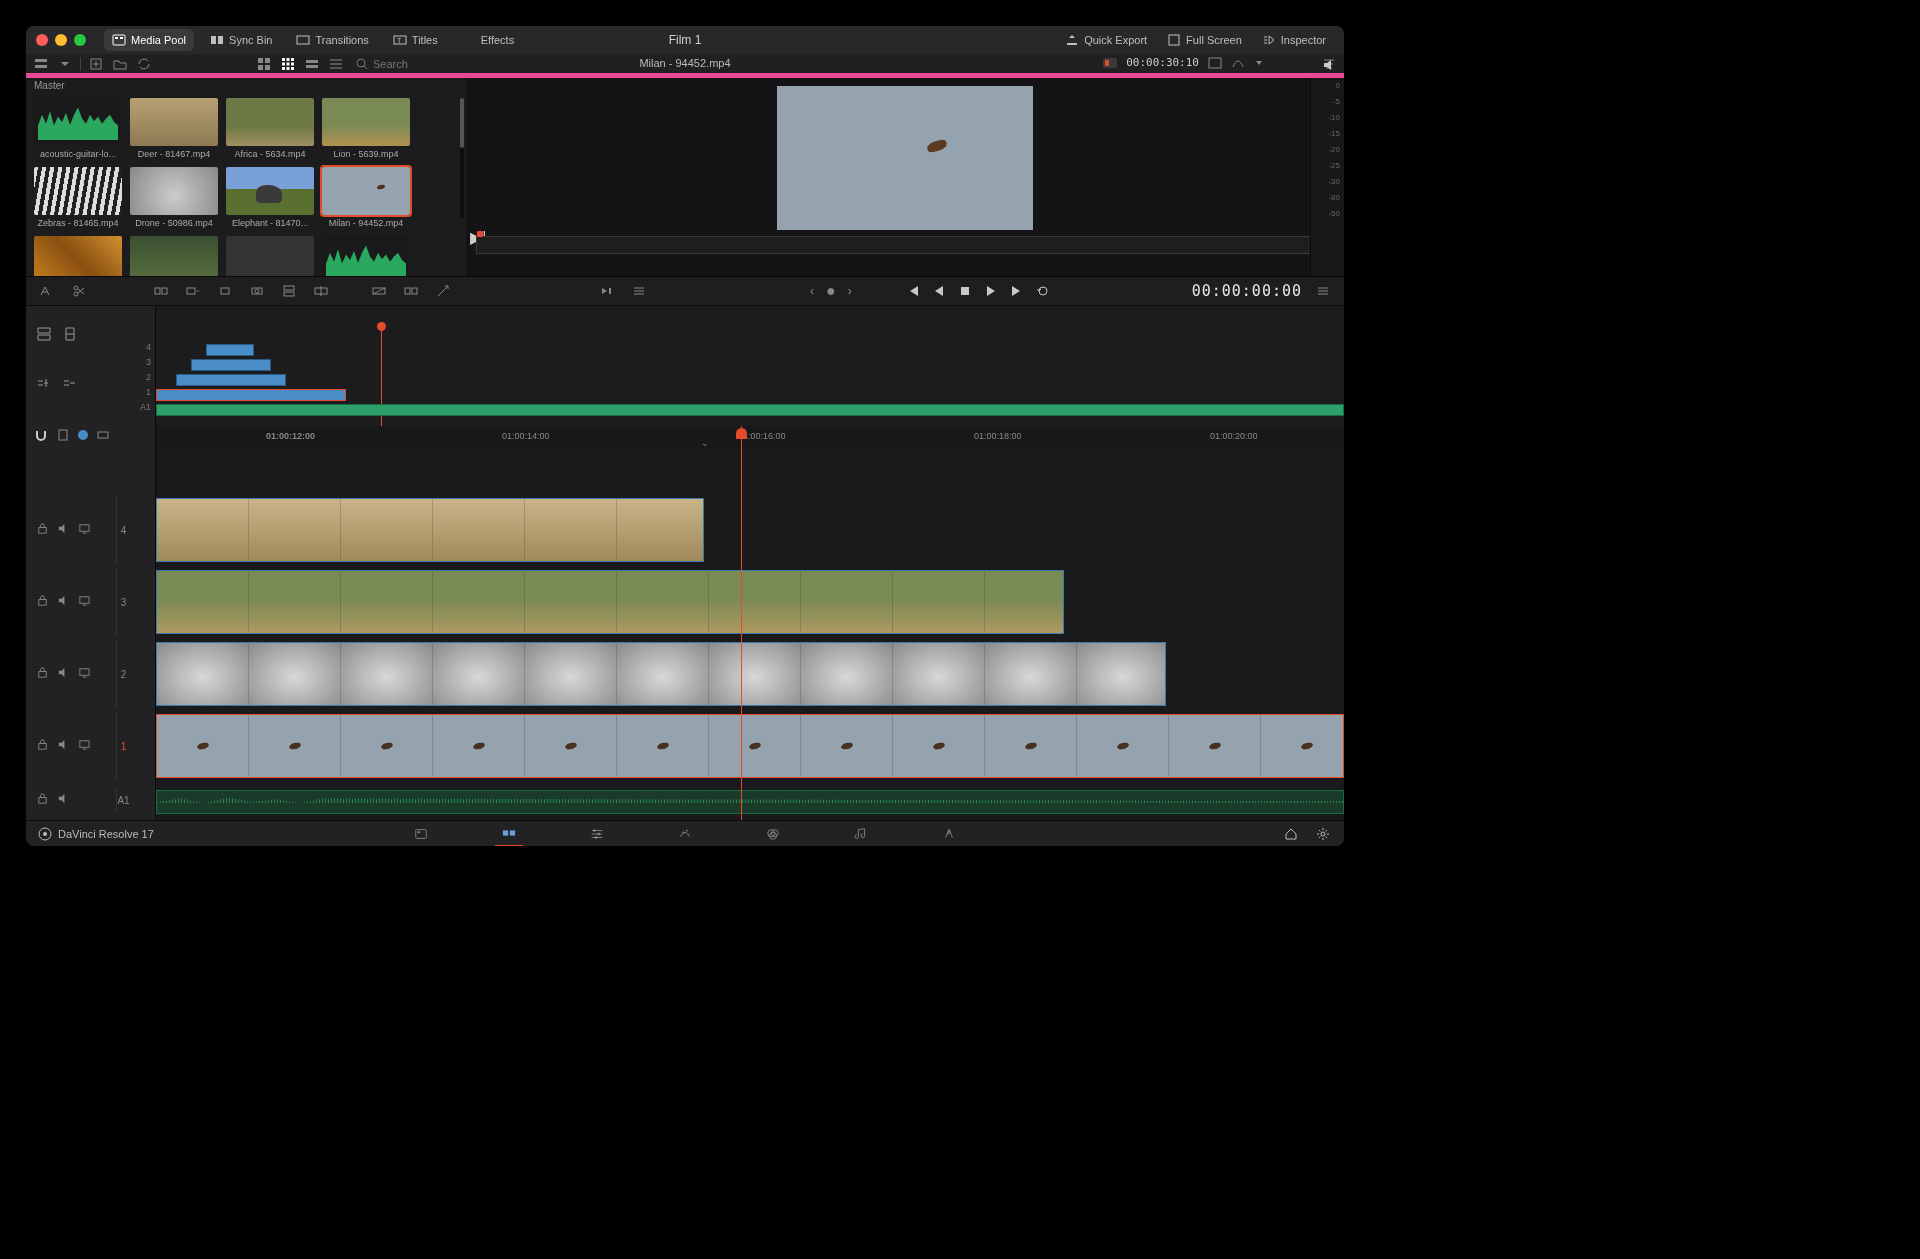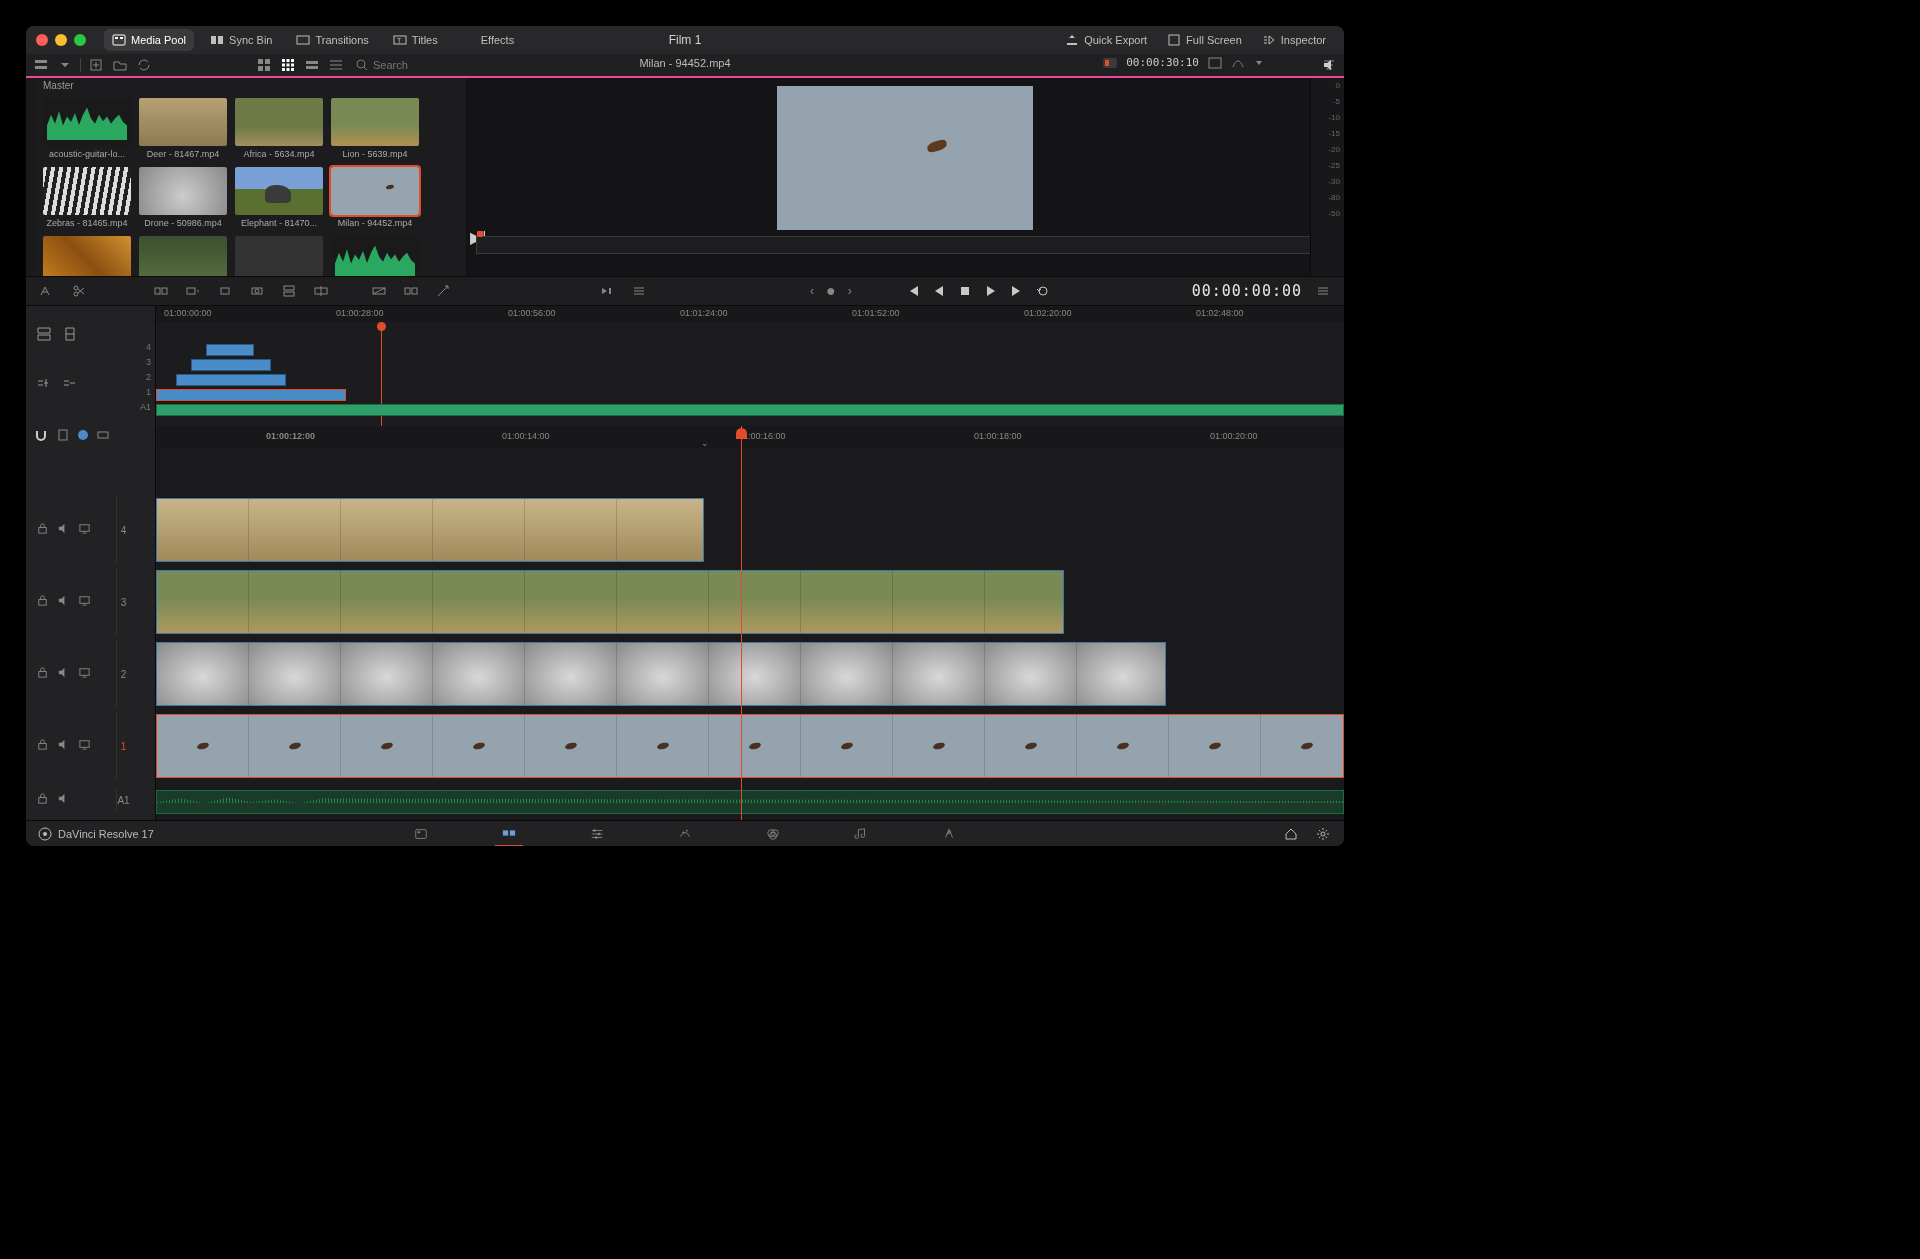--- a/index.html
+++ b/index.html
@@ -10,29 +10,29 @@
   .traffic { display:flex; gap:7px; margin-right:10px;}
   .dot { width:12px; height:12px; border-radius:50%; }
   .dot.red{background:#ff5f57;} .dot.yel{background:#febc2e;} .dot.grn{background:#28c840;}
   .tb-btn { display:flex; align-items:center; gap:5px; color:#bfbfbf; font-size:11px; padding:4px 8px; border-radius:6px; cursor:pointer; }
   .tb-btn svg{width:14px;height:14px;fill:#bfbfbf;}
   .tb-btn.active{background:#3a3a3c;color:#fff;}
   .tb-btn.active svg{fill:#fff;}
   .title-center{position:absolute;left:50%;transform:translateX(-50%);color:#d0d0d0;font-size:12px;}
   .tb-right{margin-left:auto;display:flex;gap:4px;}
   
-  .toolbar2{height:24px;background:#202022;display:flex;align-items:center;padding:0 6px;gap:6px;border-bottom:2px solid #ec4899;}
+  .toolbar2{height:24px;background:#202022;display:flex;align-items:center;padding:0 6px;gap:6px;border-bottom:5px solid #ec4899;}
   .mini-icon{width:18px;height:16px;display:flex;align-items:center;justify-content:center;color:#888;cursor:pointer;}
   .mini-icon svg{width:14px;height:14px;fill:#888;}
   .mini-icon.active svg{fill:#fff;}
   .search-box{flex:0 0 90px;display:flex;align-items:center;gap:4px;color:#777;font-size:11px;margin-left:4px;}
   .viewer-title{position:absolute;left:50%;transform:translateX(-50%);color:#bbb;font-size:11px;top:31px;width:420px;text-align:center;}
   .tc-top{position:absolute;right:80px;top:30px;color:#ccc;font-size:11px;display:flex;align-items:center;gap:9px;}
   
-  .mediapool{position:absolute;left:9px;top:52px;width:440px;height:198px;background:#1c1c1e;}
+  .mediapool{position:absolute;left:0;top:52px;width:440px;height:198px;background:#1c1c1e;}
   .mp-hdr{height:16px;padding:2px 8px;color:#999;font-size:10px;}
   .mp-grid{display:flex;flex-wrap:wrap;gap:8px;padding:4px 8px 8px 8px;overflow:hidden;}
   .clip{width:88px;}
   .thumb{width:88px;height:48px;border-radius:2px;background:#333;position:relative;overflow:hidden;}
   .thumb.sel{outline:2px solid #e24c2b;}
   .clip-lbl{color:#aaa;font-size:9px;text-align:center;margin-top:3px;white-space:nowrap;overflow:hidden;text-overflow:ellipsis;}
   .mp-scroll{position:absolute;right:2px;top:20px;width:4px;height:120px;background:#0e0e0e;border-radius:2px;}
   .mp-scroll::after{content:'';position:absolute;top:0;width:4px;height:50px;background:#555;border-radius:2px;}
   
   .wav{background:#1a1a1a;}
@@ -484,29 +484,20 @@
           </svg>
       </div>
       <div id="upper-lbls">
           <div class="trk-row-lbl" style="top: 36px;">4</div>
           <div class="trk-row-lbl" style="top: 51px;">3</div>
           <div class="trk-row-lbl" style="top: 66px;">2</div>
           <div class="trk-row-lbl" style="top: 81px;">1</div>
           <div class="trk-row-lbl" style="top: 96px;">A1</div>
         </div>
     </div>
-    <div class="ruler" id="upper-ruler">
-        <span style="left: 8px;">01:00:00:00</span>
-        <span style="left: 180px;">01:00:28:00</span>
-        <span style="left: 352px;">01:00:56:00</span>
-        <span style="left: 524px;">01:01:24:00</span>
-        <span style="left: 696px;">01:01:52:00</span>
-        <span style="left: 868px;">01:02:20:00</span>
-        <span style="left: 1040px;">01:02:48:00</span>
-      </div>
     <div style="position:absolute;left:130px;right:0;top:16px;bottom:0">
       <div class="play-u"></div>
       <div class="bar" style="top:22px;left:50px;width:48px"></div>
       <div class="bar" style="top:37px;left:35px;width:80px"></div>
       <div class="bar" style="top:52px;left:20px;width:110px"></div>
       <div class="bar sel" style="top:67px;left:0;width:190px"></div>
       <div class="bar aud" style="top:82px;left:0;right:0"></div>
     </div>
   </div>
 

